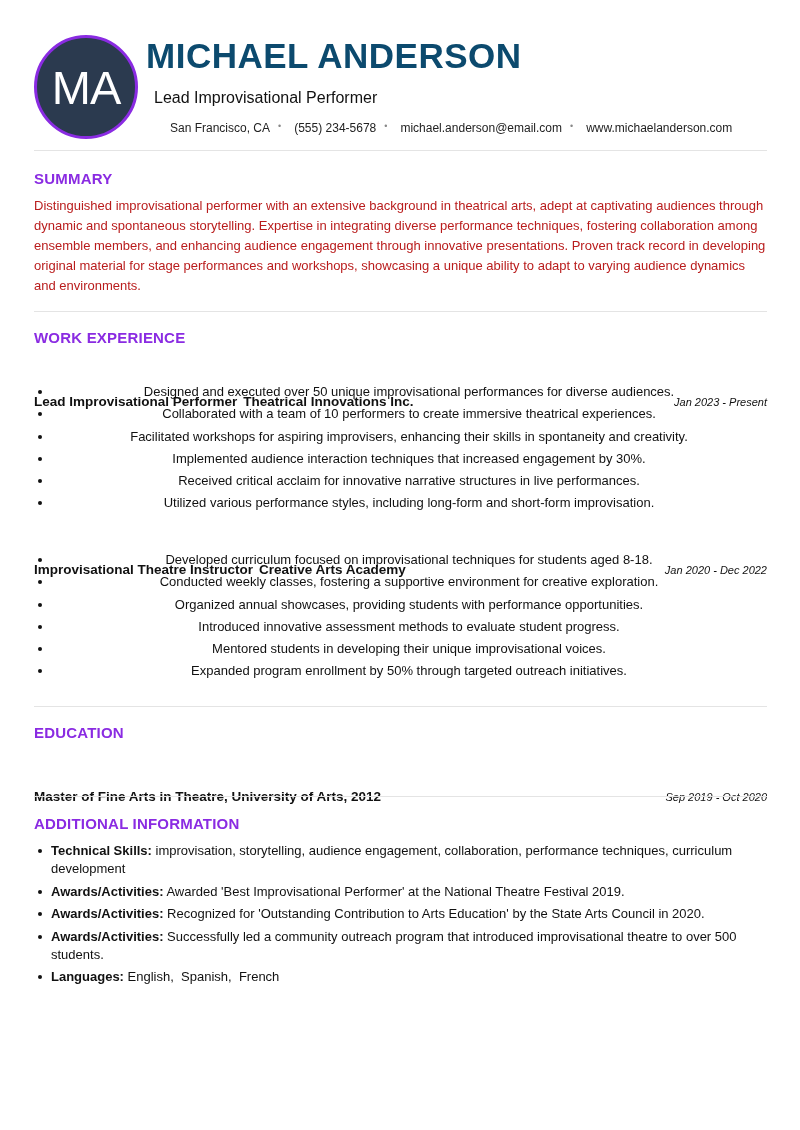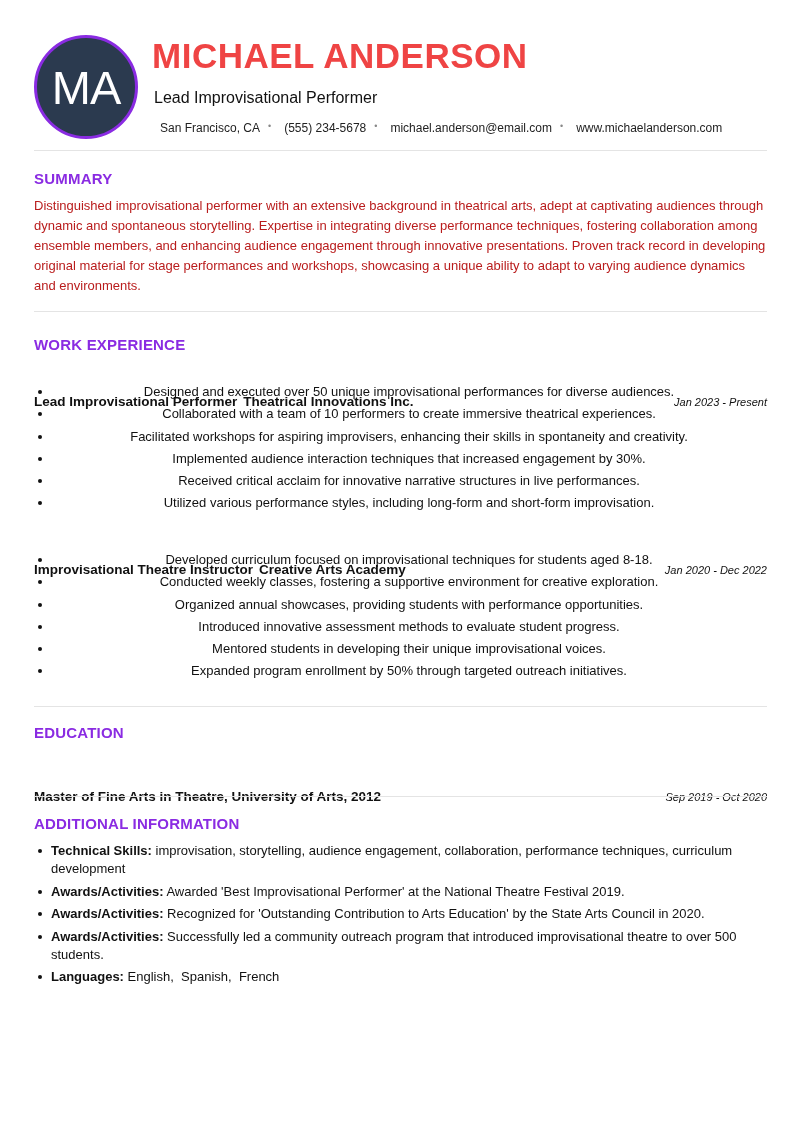--- a/index.html
+++ b/index.html
@@ -14,29 +14,29 @@
 
   
   .avatar {
     position: absolute; left: 34px; top: 35px;
     width: 104px; height: 104px; border-radius: 50%;
     background: #2b3a4f; border: 3px solid #8a2be2;
     display: flex; align-items: center; justify-content: center;
     color: #ffffff; font-size: 47px; letter-spacing: -1px;
   }
   .name {
-    position: absolute; left: 152px; top: 36px;
-    font-size: 35px; font-weight: bold; color: #ef4444; letter-spacing: 0.5px;
+    position: absolute; left: 146px; top: 36px;
+    font-size: 35px; font-weight: bold; color: #0c4a6e; letter-spacing: 0.5px;
   }
   .role {
     position: absolute; left: 154px; top: 89px;
     font-size: 16px; color: #111;
   }
   .contact {
-    position: absolute; left: 160px; top: 121px;
+    position: absolute; left: 170px; top: 121px;
     display: flex; align-items: flex-start; font-size: 12px; color: #222;
   }
   .contact .sep { color: #888; margin: 0 13px 0 8px; font-size: 9px; }
   .divider { position: absolute; left: 34px; width: 733px; height: 1px; background: #e4e4e4; }
 
   .section-title {
     position: absolute; left: 34px;
     font-size: 15px; font-weight: bold; color: #8a2be2; letter-spacing: 0.2px;
   }
   .summary {
@@ -85,21 +85,21 @@
     <span>www.michaelanderson.com</span>
   </div>
 
   <div class="divider" style="top:150px"></div>
 
   <div class="section-title" style="top:170px">SUMMARY</div>
   <p class="summary">Distinguished improvisational performer with an extensive background in theatrical arts, adept at captivating audiences through dynamic and spontaneous storytelling. Expertise in integrating diverse performance techniques, fostering collaboration among ensemble members, and enhancing audience engagement through innovative presentations. Proven track record in developing original material for stage performances and workshops, showcasing a unique ability to adapt to varying audience dynamics and environments.</p>
 
   <div class="divider" style="top:311px"></div>
 
-  <div class="section-title" style="top:336px">WORK EXPERIENCE</div>
+  <div class="section-title" style="top:329px">WORK EXPERIENCE</div>
 
   <div class="job-head" style="top:358px">
     <div class="job-title">
       <span>Lead Improvisational Performer</span><span class="co">Theatrical Innovations Inc.</span>
     </div>
     <span class="date">Jan 2023 - Present</span>
   </div>
   <ul class="bullets exp" style="top:383px">
     <li>Designed and executed over 50 unique improvisational performances for diverse audiences.</li>
     <li>Collaborated with a team of 10 performers to create immersive theatrical experiences.</li>

